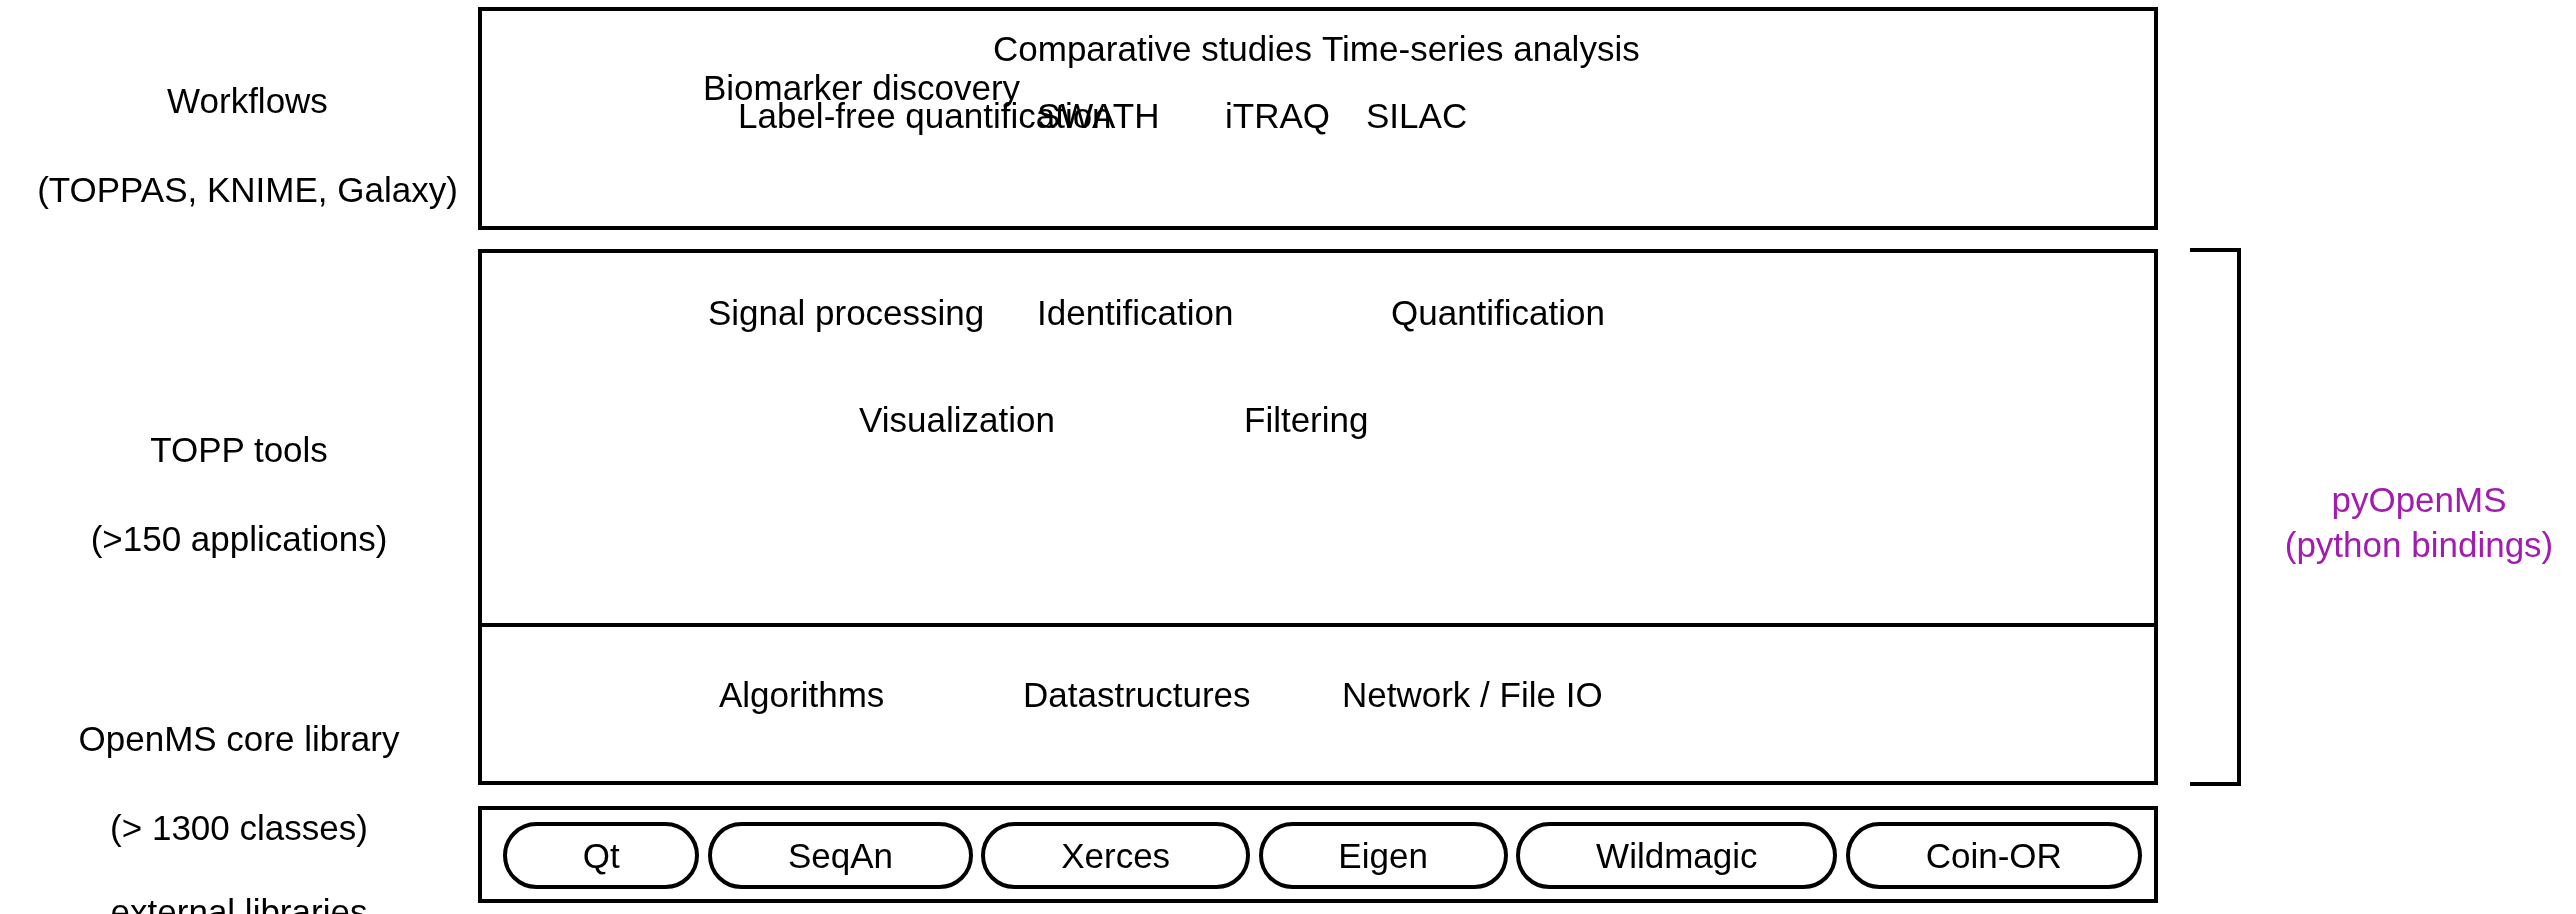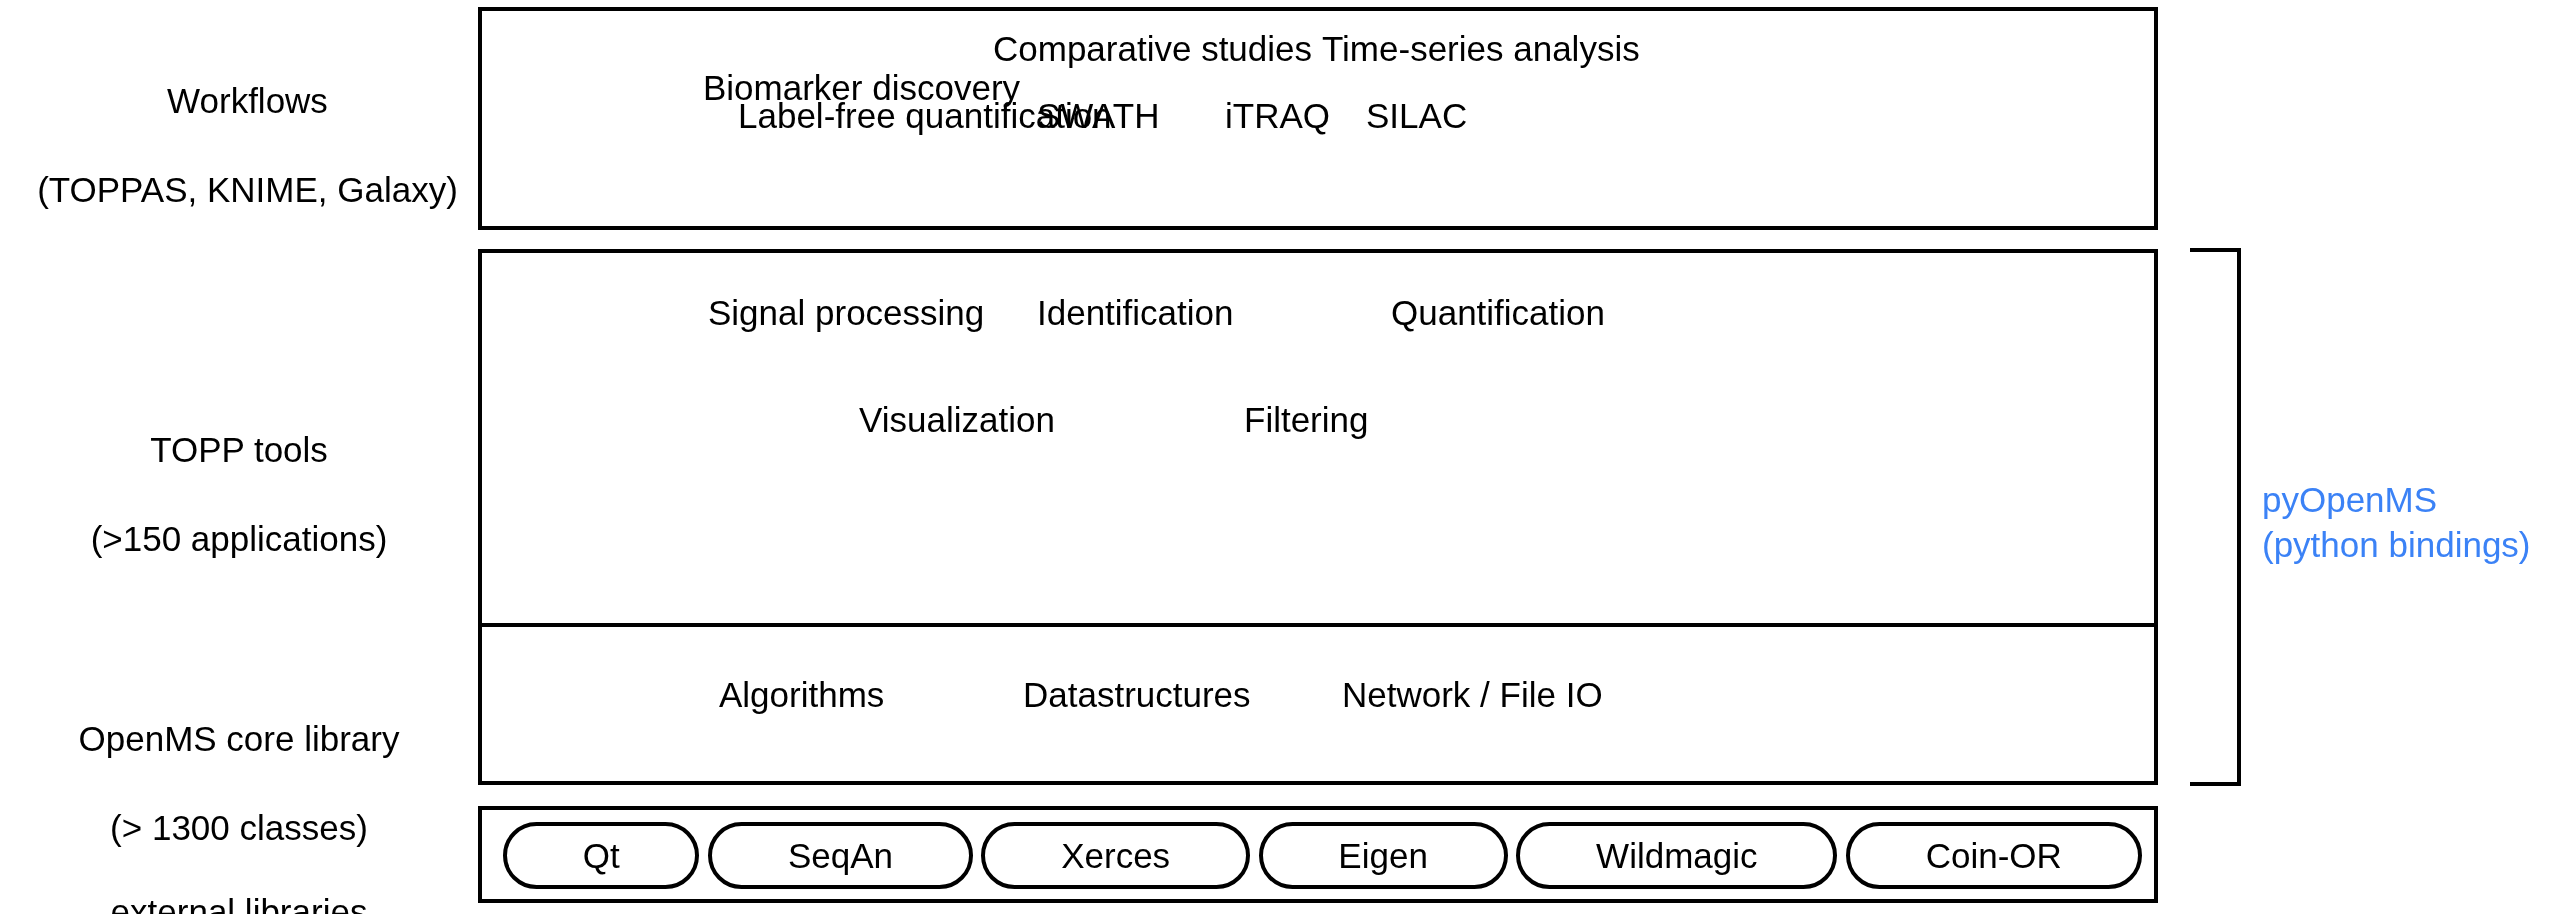--- a/index.html
+++ b/index.html
@@ -138,24 +138,24 @@
     background: #000;
   }
   #bracket .arm-top    { top: 0; }
   #bracket .arm-bottom { bottom: 0; }
 
   #label-pyopenms {
     position: absolute;
     left: 2262px;
     top: 478px;
     width: 314px;
-    text-align: left;
+    text-align: center;
     font-size: 35px;
     line-height: 1.28;
-    color: #3b82f6;
+    color: #a21caf;
   }
   #label-pyopenms span { display: block; }
 </style>
 </head>
 <body>
 
 <div id="canvas">
 
   <div class="row-label" id="label-workflows">
     <span class="l1">Workflows</span>

